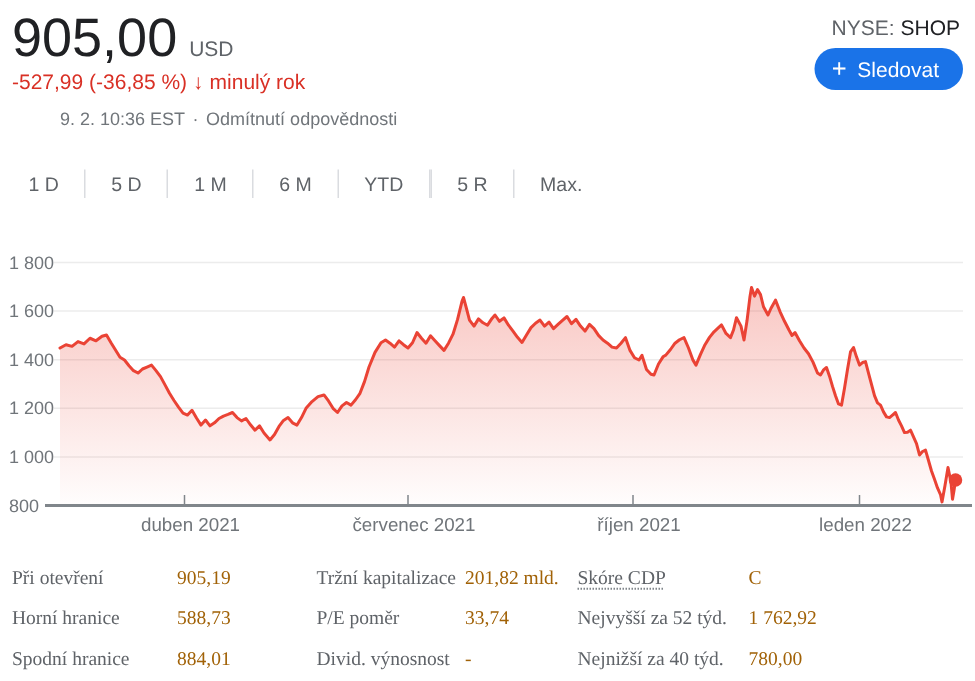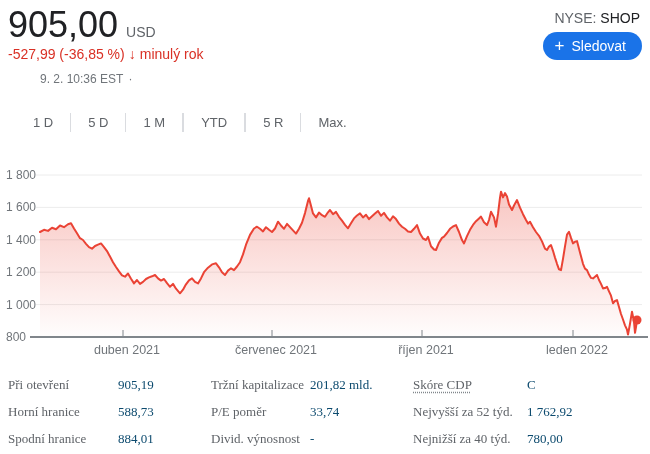--- a/index.html
+++ b/index.html
@@ -20,41 +20,41 @@
   .ticker .exchange { color:#5f6368; }
   .ticker .symbol { color:#202124;margin-top:48px; }
   .follow-btn {
     position:absolute; top:32px; right:8px; height:28px; padding:0 16px 0 12px;
     background:#1a73e8; color:#fff; border:none; border-radius:15px;
     font-family:"Liberation Sans", sans-serif; font-size:14px; font-weight:500;
     display:flex; align-items:center; gap:7px; cursor:pointer;
   }
   .follow-btn .plus { font-size:17px; font-weight:400; line-height:1; margin-top:-1px; }
   
-  .tabs { position:absolute; top:104px; left:16px; display:flex; align-items:center; height:36px; }
+  .tabs { position:absolute; top:104px; left:2px; display:flex; align-items:center; height:36px; }
   .tab { position:relative; height:36px; display:flex; align-items:center; justify-content:center;
          padding:0 17px; font-size:13px; color:#5f6368; cursor:pointer; white-space:nowrap; }
   .tab.selected { color:#1a73e8; font-weight:500; }
   .tab.selected::after {
     content:""; position:absolute; bottom:0; left:50%; transform:translateX(-50%);
     width:30px; height:4px; border-radius:2px; background:#1a73e8;
   }
   .tab-divider { width:1px; height:19px; background:#dadce0; }
   
   .chart-svg { position:absolute; top:160px; left:0; }
   .chart-svg text { font-family:"Liberation Sans", sans-serif; }
   
   .stats { position:absolute; top:371px; left:8px; right:8px; display:flex; }
   .stats-col { display:flex; flex-direction:column;font-family:Liberation Serif, serif; }
   .stats-col1 { width:172px; }
   .stats-col2 { width:174px;margin-left:31px; }
-  .stats-col3 { flex:1;margin-left:28px; }
+  .stats-col3 { flex:1; }
   .stat-row { display:flex; height:27px; align-items:center; font-size:13px; }
   .stat-label { color:#5f6368; }
-  .stat-value { color:#0c4a6e; }
+  .stat-value { color:#a16207; }
   .stats-col1 .stat-label { width:110px; }
   .stats-col2 .stat-label { width:99px; }
   .stats-col3 .stat-label { width:114px; }
   .stat-label.dotted { text-decoration:underline dotted #80868b; text-underline-offset:3px; cursor:pointer; }
 </style>
 </head>
 <body>
 
 <div class="page">
 
@@ -65,39 +65,41 @@
 
   <div class="change-line">
     <span>-527,99 (-36,85 %)</span>
     <span class="change-arrow">↓</span>
     <span>minulý rok</span>
   </div>
 
   <div class="meta-line">
     <span>9. 2. 10:36 EST</span>
     <span>·</span>
+    <span class="disclaimer-link">Odmítnutí odpovědnosti</span>
   </div>
 
   <div class="ticker">
     <span class="exchange">NYSE:</span>
     <span class="symbol"> SHOP</span>
   </div>
 
   <button class="follow-btn">
     <span class="plus">+</span>
     <span>Sledovat</span>
   </button>
 
   <div class="tabs" id="tabs">
       <div class="tab">1 D</div>
       <div class="tab-divider"></div>
       <div class="tab">5 D</div>
       <div class="tab-divider"></div>
       <div class="tab">1 M</div>
       <div class="tab-divider"></div>
+      <div class="tab">6 M</div>
       <div class="tab-divider"></div>
       <div class="tab">YTD</div>
       <div class="tab-divider"></div>
       <div class="tab-divider"></div>
       <div class="tab">5 R</div>
       <div class="tab-divider"></div>
       <div class="tab">Max.</div>
     </div>
 
   <svg class="chart-svg" id="chart" width="650" height="204" viewBox="0 0 650 204">

